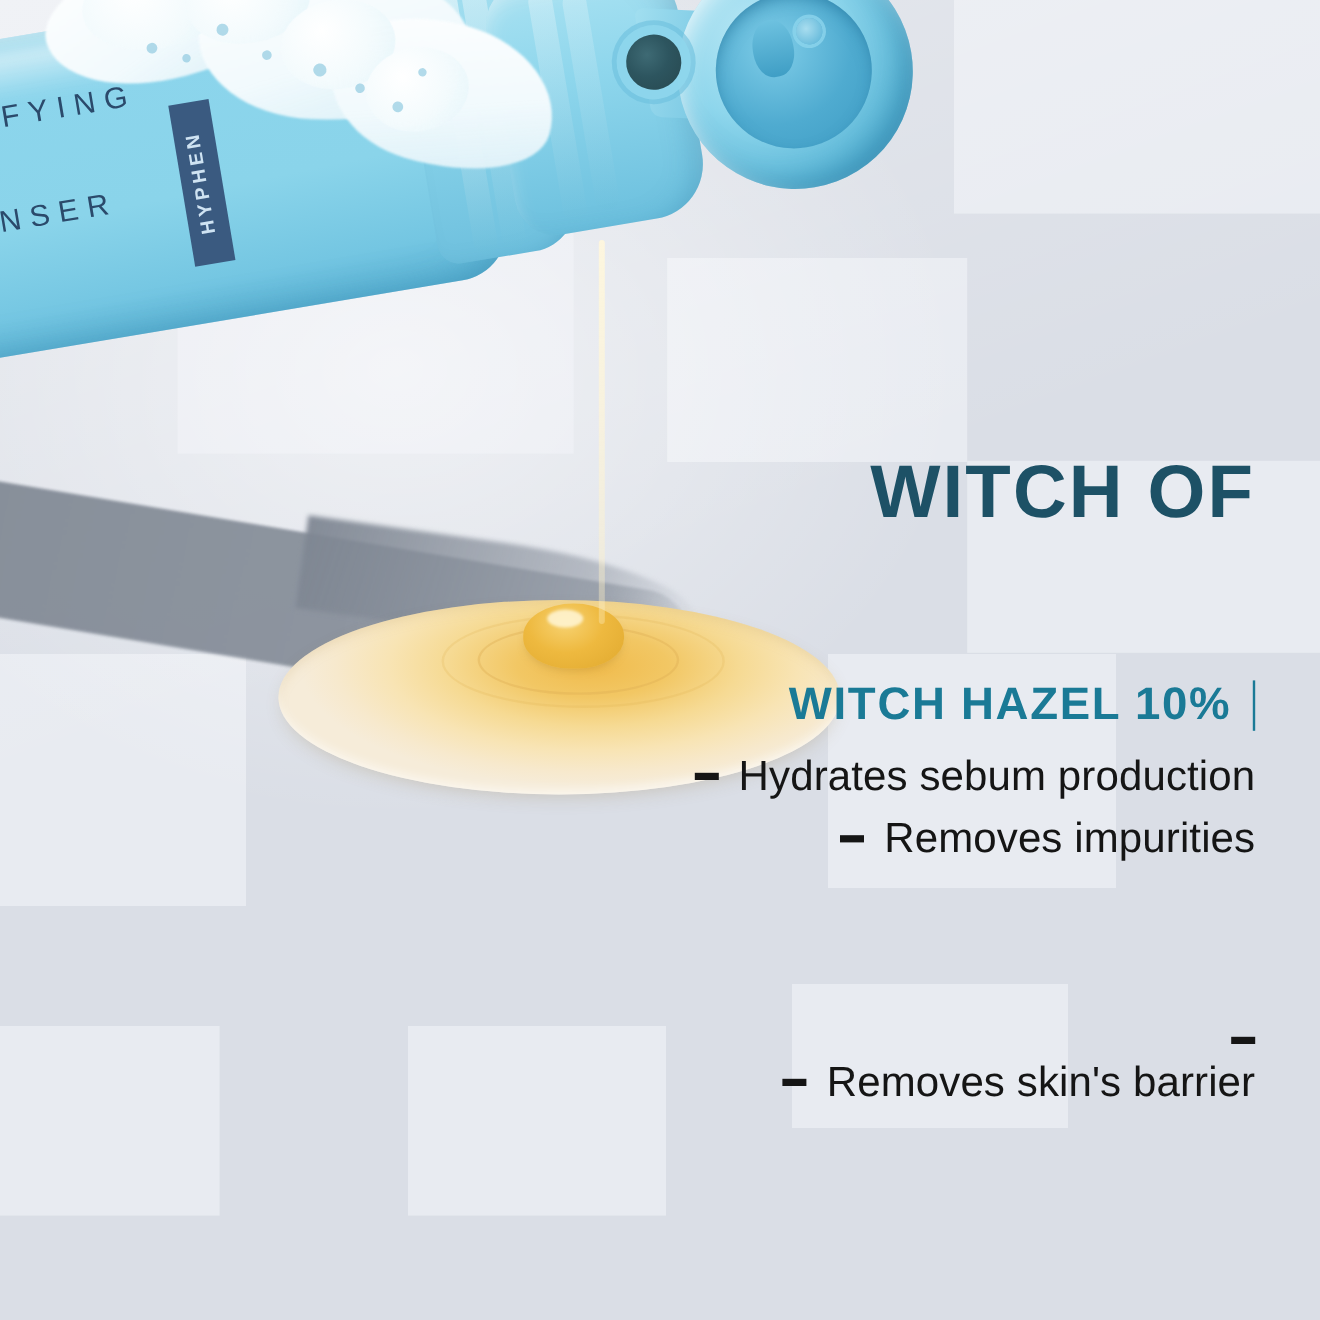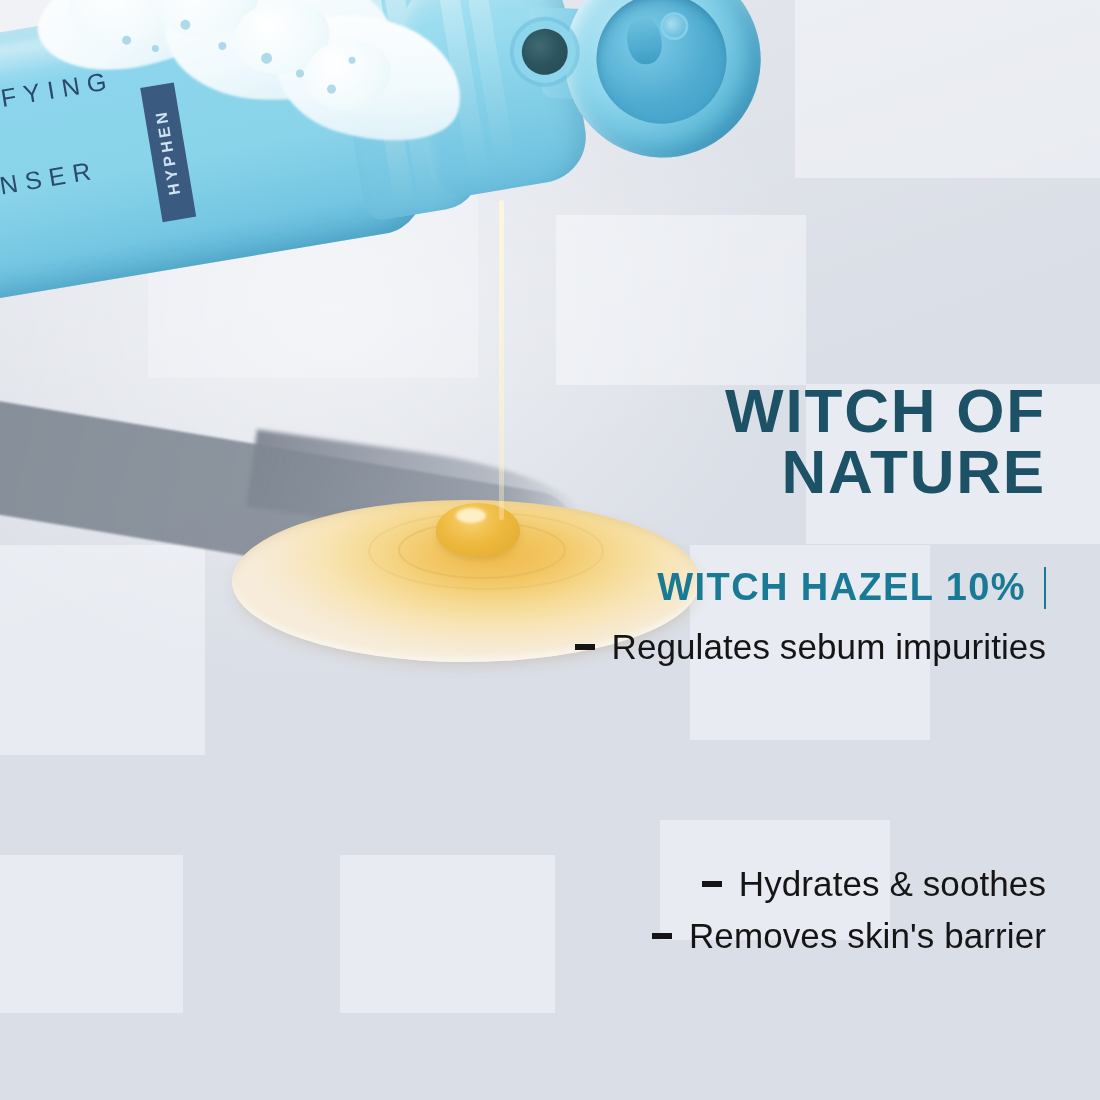--- a/index.html
+++ b/index.html
@@ -472,44 +472,43 @@
     <div class="bubble" style="left:452px;top:146px;width:9px;height:9px;"></div>
     <div class="bubble" style="left:478px;top:122px;width:7px;height:7px;"></div>
   </div>
 
   <div class="headline">
     <div class="headline-line">
       <span class="bar"></span>
       <span class="txt">WITCH OF</span>
     </div>
     <br>
-    <div class="headline-line">
-      <span class="bar"></span>
-      <span class="txt">NATURE</span>
-    </div>
   </div>
 
   <div class="ingredient ing-1">
     <div class="ing-title-row">
       <div class="ing-title">WITCH HAZEL 10%</div>
       <div class="ing-rule"></div>
     </div>
     <div class="bullets">
       <div class="bullet">
         <span class="dash"></span>
-        <span>Regulates sebum impurities</span>
+        <span>Hydrates sebum production</span>
+      </div>
+      <div class="bullet">
+        <span class="dash"></span>
+        <span>Removes impurities</span>
       </div>
     </div>
   </div>
 
   <div class="ingredient ing-2">
     <div class="bullets">
       <div class="bullet">
         <span class="dash"></span>
-        <span>Hydrates &amp; soothes</span>
       </div>
       <div class="bullet">
         <span class="dash"></span>
         <span>Removes skin's barrier</span>
       </div>
     </div>
   </div>
 
 </div>
 

